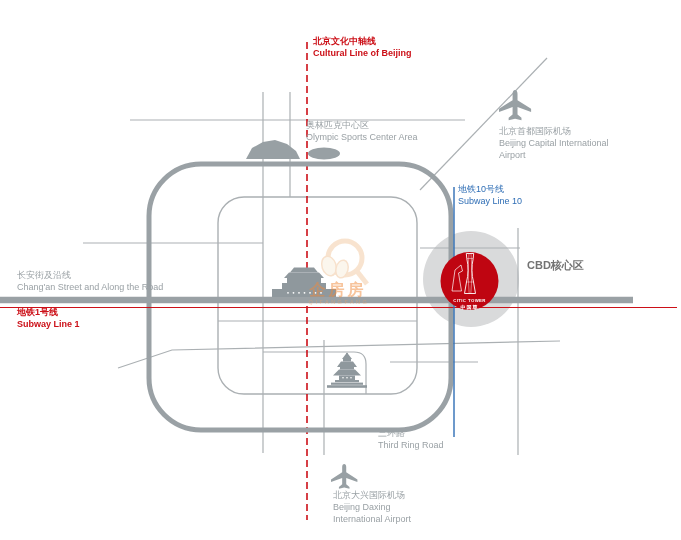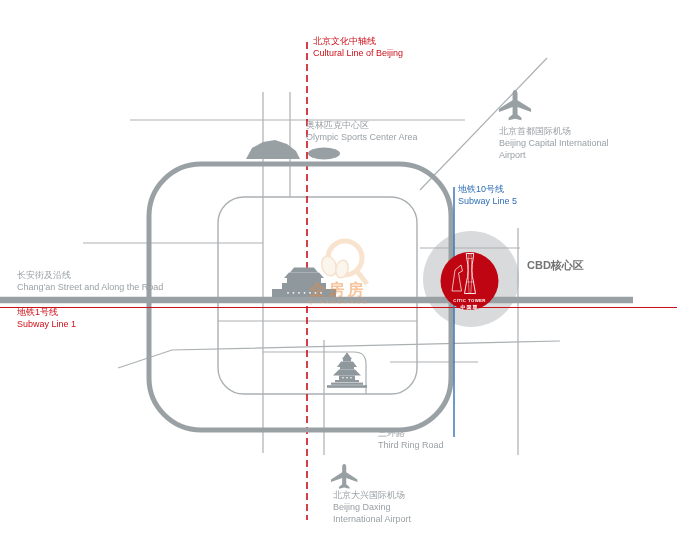--- a/index.html
+++ b/index.html
@@ -4,21 +4,21 @@
 <style>
   html,body{margin:0;padding:0;background:#fff;}
   .stage{
     position:relative;width:681px;height:540px;background:#ffffff;
     font-family:"Liberation Sans",sans-serif;overflow:hidden;
   }
   .map-svg{position:absolute;left:0;top:0;}
   .lbl{position:absolute;font-size:9px;line-height:1.32;white-space:nowrap;}
   .lbl div{pointer-events:none;}
   .lbl-gray{color:#9aa1a5;}
-  .lbl-red{color:#cc1018;font-weight:normal;}
+  .lbl-red{color:#cc1018;font-weight:bold;}
   .lbl-blue{color:#2f6eb5;}
   .lbl-blue .zh{font-weight:normal;}
   .lbl-cbd{color:#737373;font-weight:bold;font-size:11px;line-height:1.45;}
   .wm{position:absolute;left:300px;top:228px;width:110px;height:84px;opacity:.5;pointer-events:none;}
 </style>
 </head>
 <body>
 
 <div class="stage">
 
@@ -133,21 +133,21 @@
   </div>
 
   <div class="lbl lbl-gray" style="left:499px;top:126px;">
     <div class="zh">北京首都国际机场</div>
     <div class="en">Beijing Capital International</div>
     <div class="en">Airport</div>
   </div>
 
   <div class="lbl lbl-blue" style="left:458px;top:184px;">
     <div class="zh">地铁10号线</div>
-    <div class="en">Subway Line 5</div>
+    <div class="en">Subway Line 10</div>
   </div>
 
   <div class="lbl lbl-gray" style="left:17px;top:270px;">
     <div class="zh">长安街及沿线</div>
     <div class="en">Chang'an Street and Along the Road</div>
   </div>
 
   <div class="lbl lbl-red" style="left:17px;top:307px;">
     <div class="zh">地铁1号线</div>
     <div class="en">Subway Line 1</div>

